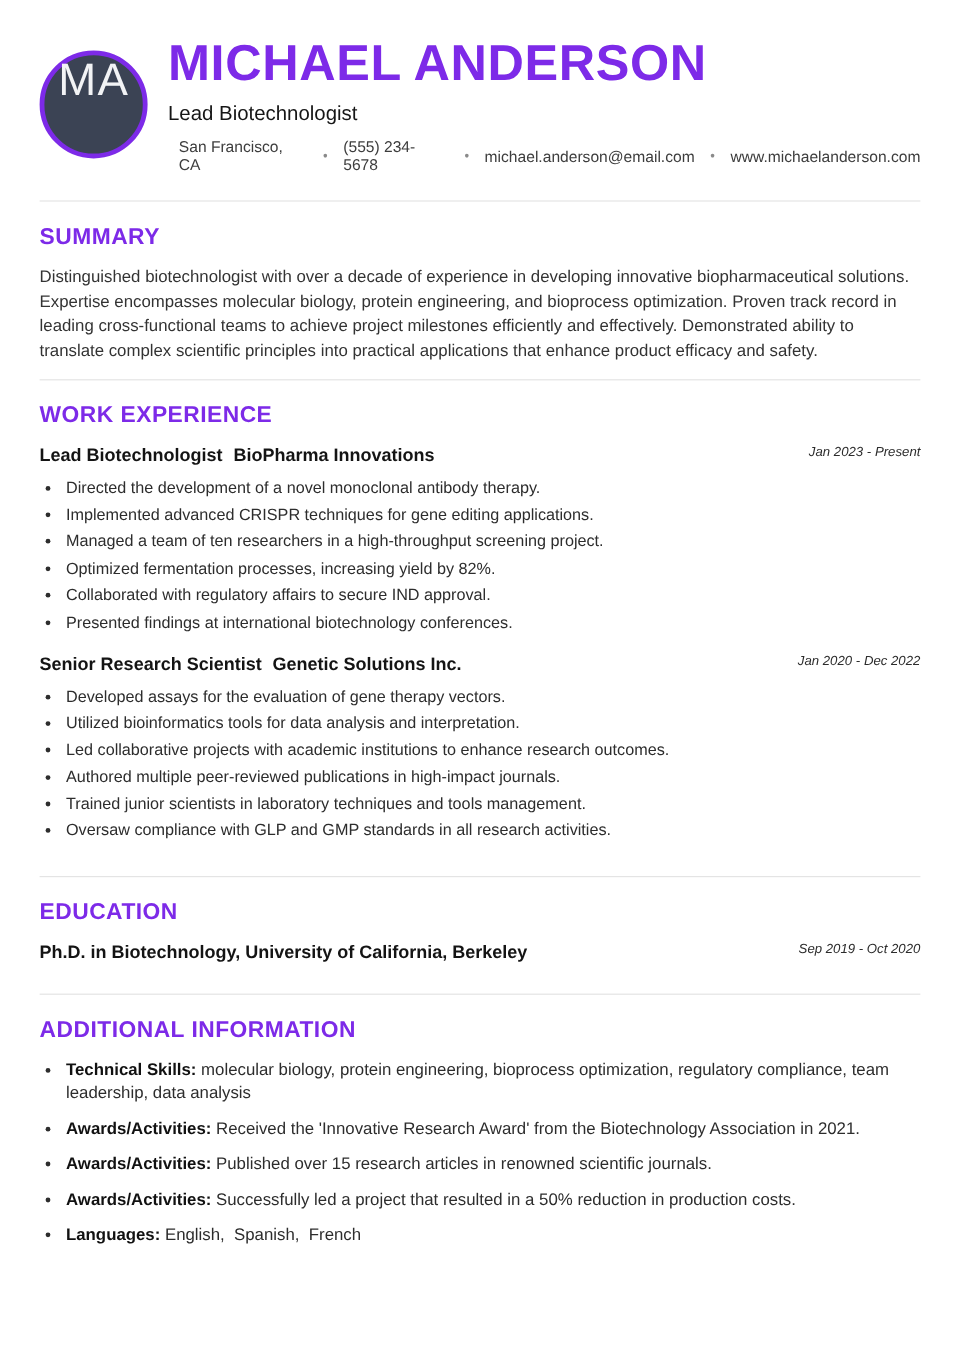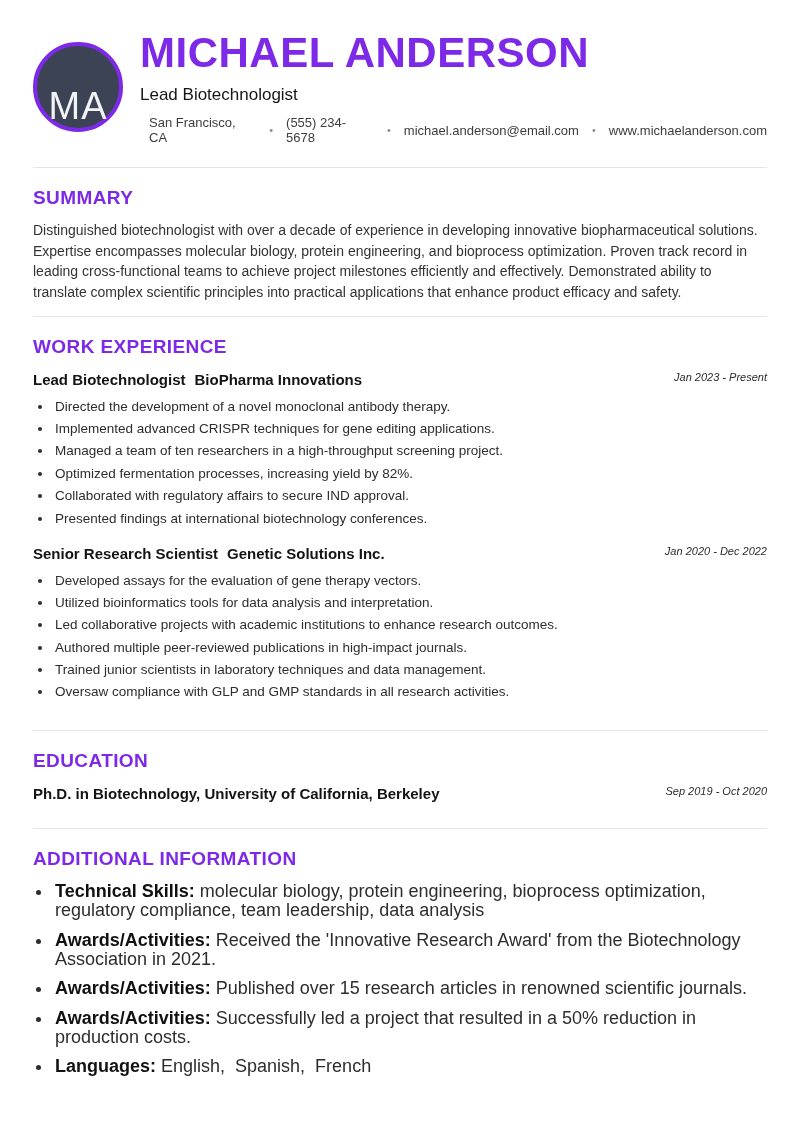--- a/index.html
+++ b/index.html
@@ -20,21 +20,21 @@
   }
   .page{padding:28px 33px 0 33px;}
 
   
   .header{display:flex;align-items:center;gap:17px;}
   .avatar{
     width:90px;height:90px;flex:0 0 90px;
     border-radius:50%;
     background:var(--avatar-bg);
     border:4px solid var(--accent);
-    display:flex;align-items:flex-end;justify-content:center;
+    display:flex;align-items:flex-start;justify-content:center;
   }
   .avatar span{
     color:#f2f3f5;font-size:38px;font-weight:400;letter-spacing:1px;
   }
   .header-text{flex:1;padding-top:2px;}
   .name{
     margin:0;
     color:var(--accent);
     font-size:42px;font-weight:700;letter-spacing:.5px;
     line-height:1.1;
@@ -86,21 +86,21 @@
     margin-bottom:4.4px;
     padding-left:2px;
   }
   .edu-row{margin-top:13px;}
 
   
   ul.extra{
     margin:12px 0 0 0;padding:0 0 0 20px;list-style:disc outside;
   }
   ul.extra li{
-    font-size:18px;color:#2d2d2d;line-height:19px;
+    font-size:14px;color:#2d2d2d;line-height:19px;
     margin-bottom:10.5px;padding-left:2px;
   }
   ul.extra .label{font-weight:700;color:#111111;}
   ul.extra .text{white-space:pre-wrap;}
 </style>
 </head>
 <body>
 
 <div class="page">
 
@@ -152,21 +152,21 @@
         <div class="job">
           <div class="entry-row">
             <div class="entry-title"><span class="role">Senior Research Scientist</span><span class="company">Genetic Solutions Inc.</span></div>
             <div class="dates">Jan 2020 - Dec 2022</div>
           </div>
           <ul class="bullets">
             <li>Developed assays for the evaluation of gene therapy vectors.</li>
             <li>Utilized bioinformatics tools for data analysis and interpretation.</li>
             <li>Led collaborative projects with academic institutions to enhance research outcomes.</li>
             <li>Authored multiple peer-reviewed publications in high-impact journals.</li>
-            <li>Trained junior scientists in laboratory techniques and data management.</li>
+            <li>Trained junior scientists in laboratory techniques and tools management.</li>
             <li>Oversaw compliance with GLP and GMP standards in all research activities.</li>
           </ul>
         </div>
       </div>
   </section>
 
   <hr class="divider d3">
 
   <section>
     <h2 class="section-heading">EDUCATION</h2>

